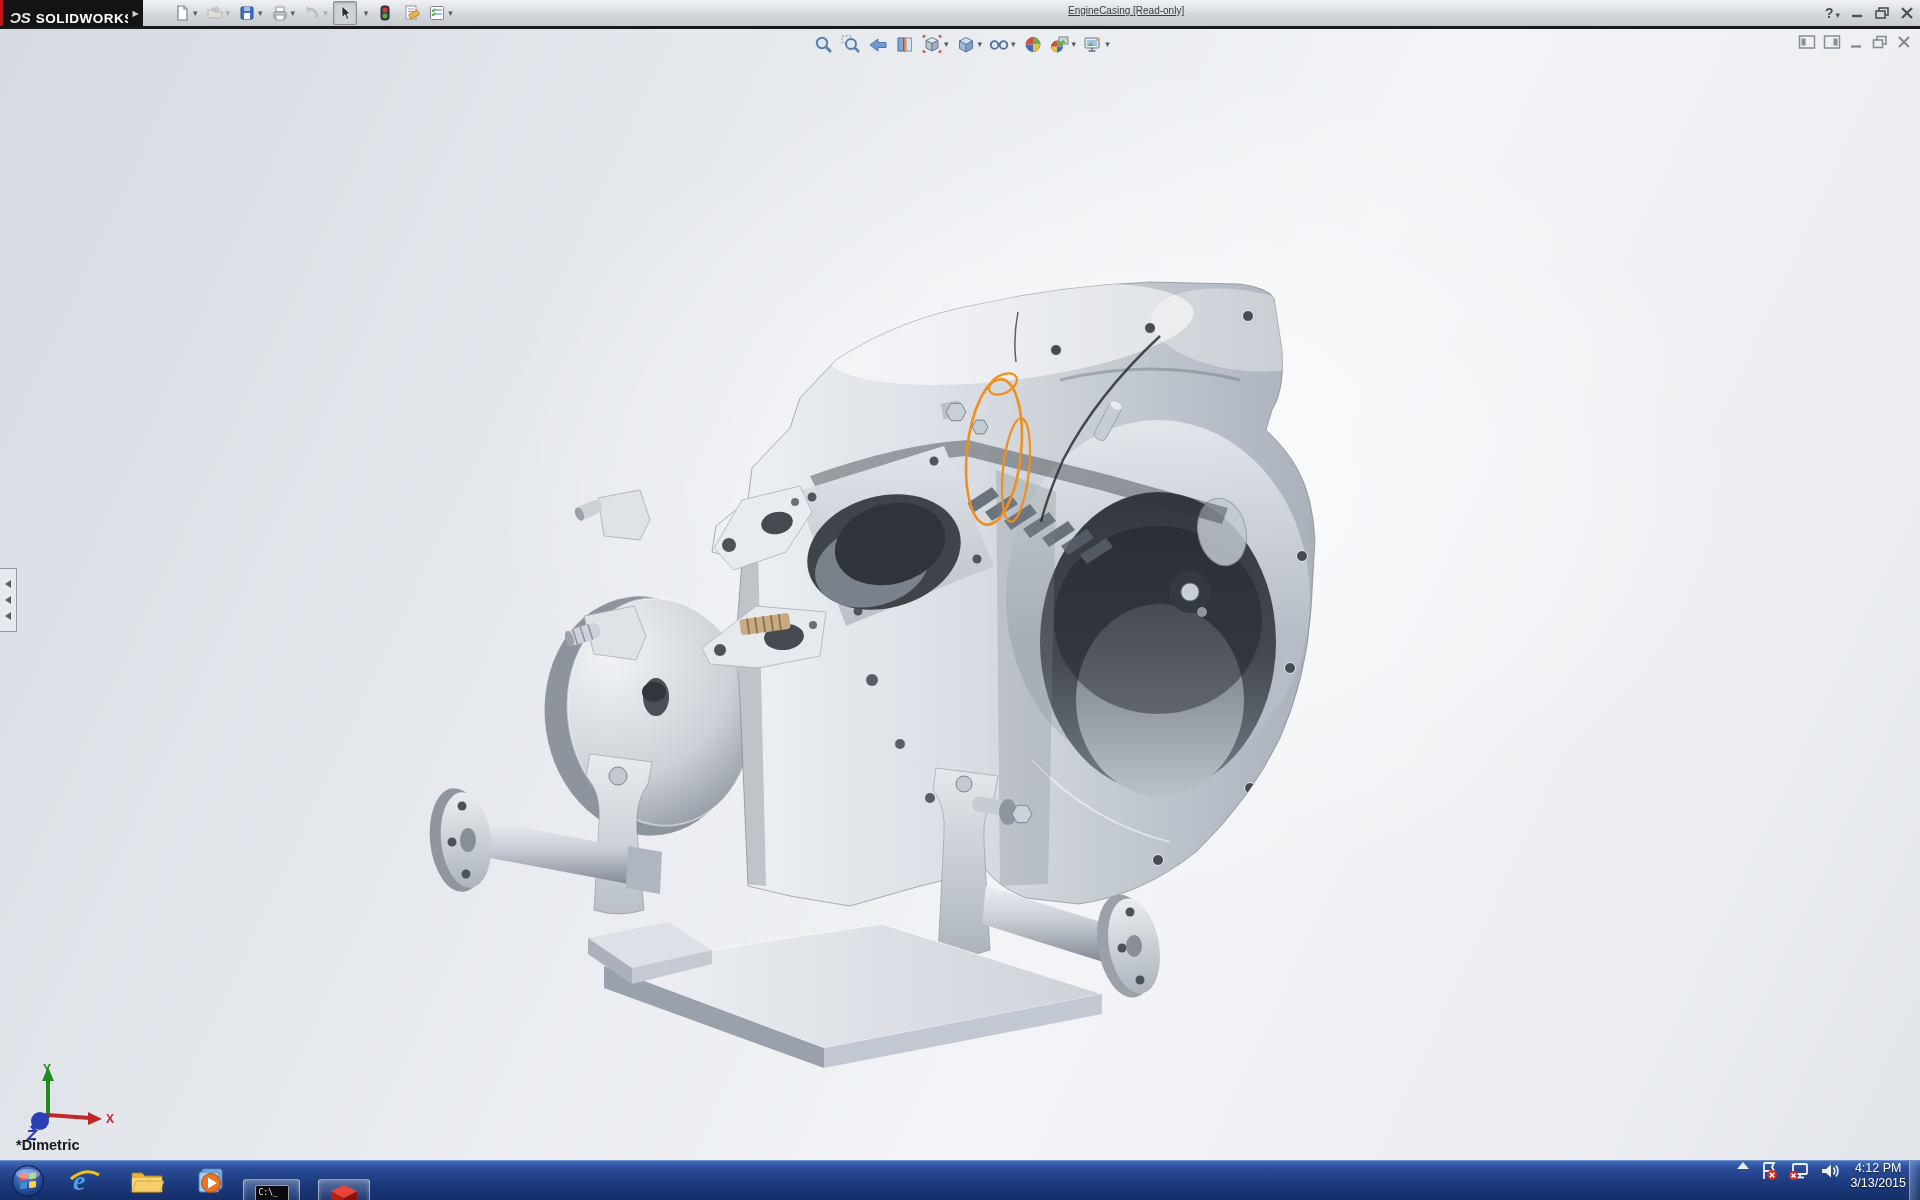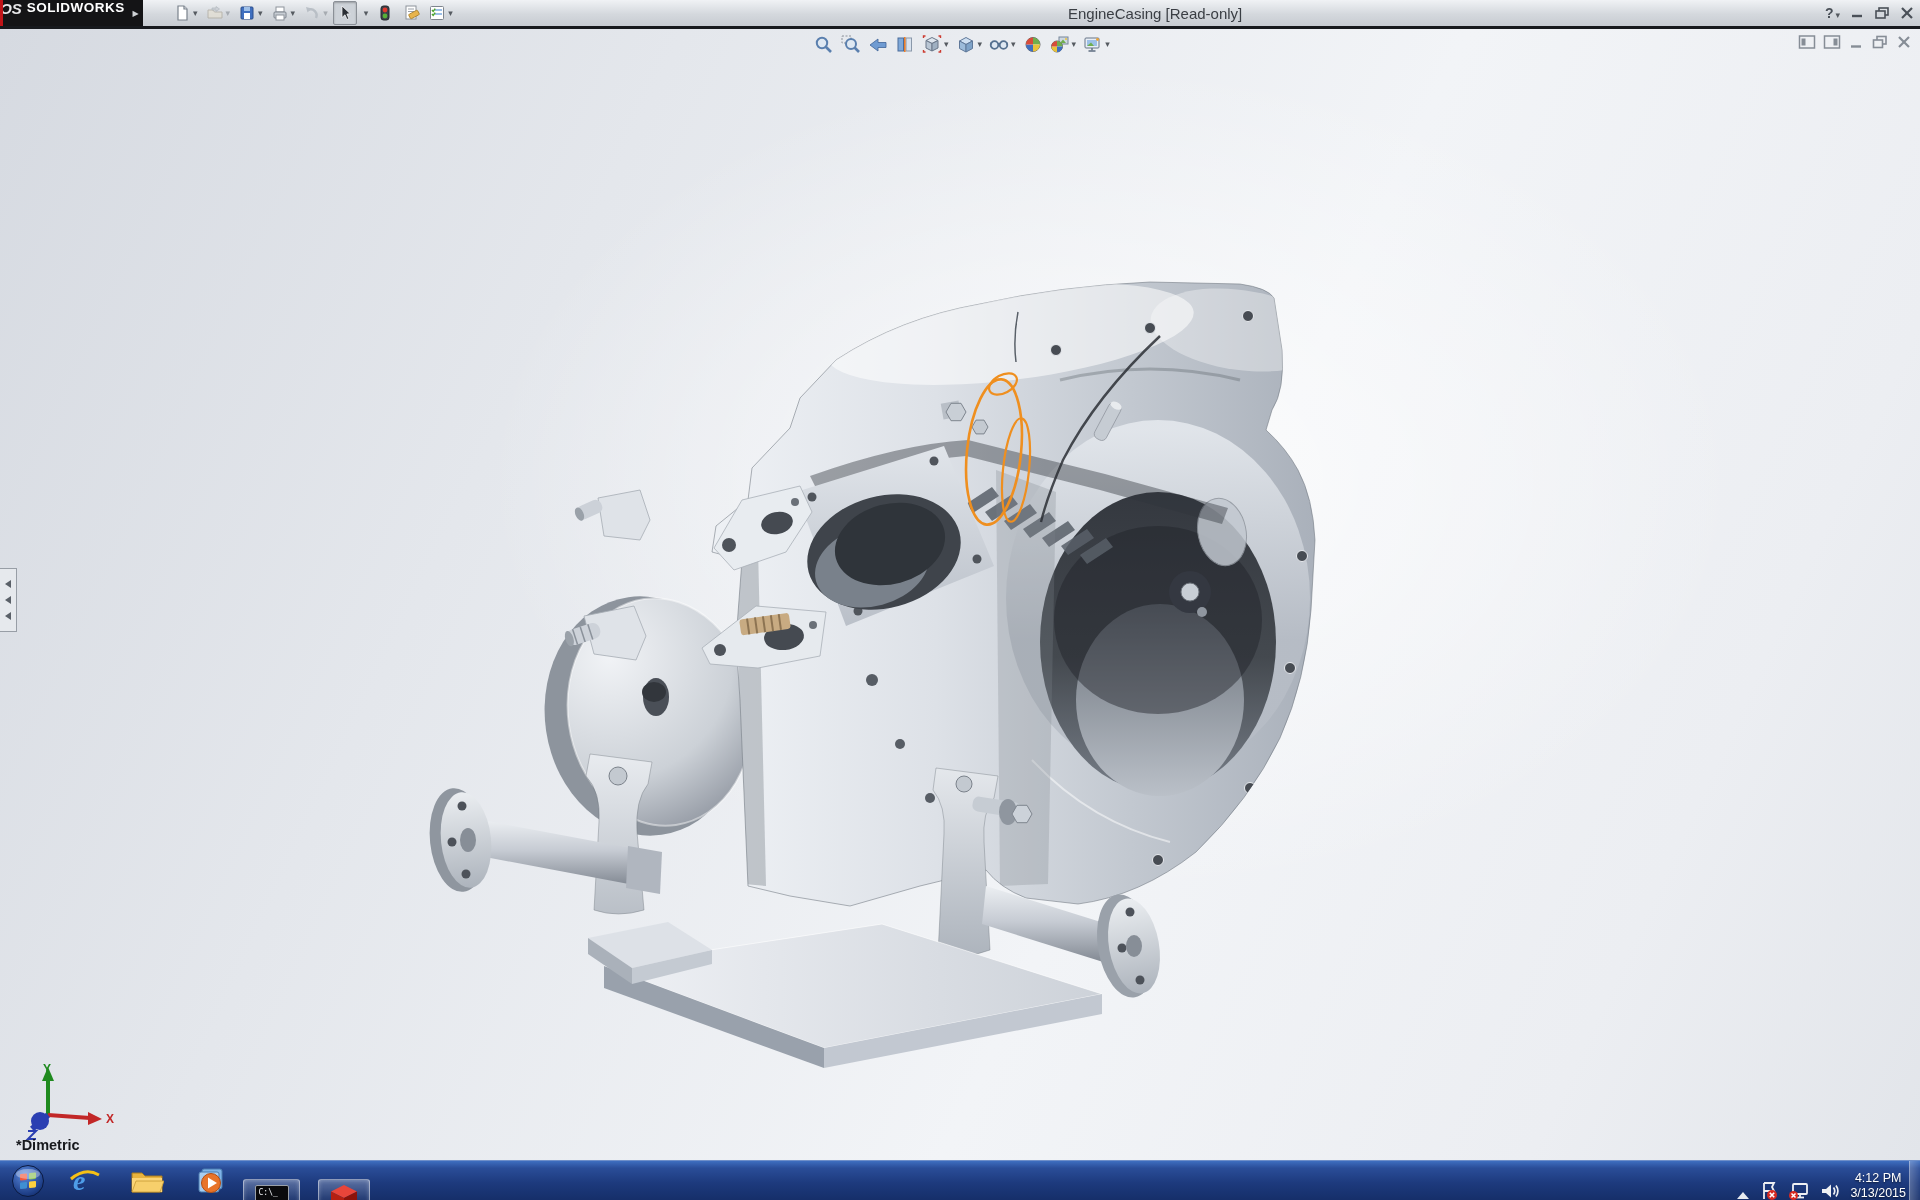--- a/index.html
+++ b/index.html
@@ -2,32 +2,32 @@
 <html><head>
 <meta charset="utf-8">
 <style>
   html,body{margin:0;padding:0;}
   body{width:1920px;height:1200px;overflow:hidden;position:relative;
        font-family:"Liberation Sans",sans-serif;background:#e8eaee;-webkit-font-smoothing:antialiased;}
   
   .titlebar{position:absolute;left:0;top:0;width:1920px;height:26px;
     background:linear-gradient(#f0f2f5,#d4d8dd 55%,#c7cbd1);border-bottom:1px solid #a9aeb5;}
   .logo{position:absolute;left:0;top:0;height:26px;width:128px;background:#141416;color:#fff;
-    display:flex;align-items:flex-start;padding-left:1px;box-sizing:border-box;}
+    display:flex;align-items:flex-end;padding-left:10px;box-sizing:border-box;}
   .logo::before{content:"";position:absolute;left:0;top:0;width:3px;height:26px;background:#c01418;}
   .logo-mark{font-weight:bold;font-style:italic;font-size:15px;margin-right:5px;color:#e8e8ea;}
   .logo-text{font-weight:bold;font-size:13.5px;letter-spacing:.5px;color:#fff;}
   .logo-tab{position:absolute;left:128px;top:0;width:15px;height:26px;background:#141416;
     color:#cfd2d6;font-size:8px;display:flex;align-items:center;justify-content:center;}
   .main-tools{position:absolute;left:170px;top:1px;height:24px;display:flex;align-items:center;gap:2px;}
   .tbtn{height:22px;display:flex;align-items:center;padding:0 2px;border:1px solid transparent;border-radius:2px;}
   .tbtn.pressed{background:#cdd2d8;border:1px solid #8b9097;box-shadow:inset 0 1px 2px rgba(0,0,0,.25);}
   .dd{font-size:9px;color:#555a60;margin-left:2px;}
   .dd.dim{color:#a6abb1;}
-  .title-text{position:absolute;left:1068px;top:5px;font-size:15px;color:#3a3e44;}
+  .title-text{position:absolute;left:1068px;top:5px;font-size:10px;color:#3a3e44;text-decoration:underline;}
   .win-ctl{position:absolute;right:6px;top:0;height:26px;display:flex;align-items:center;gap:10px;color:#4a5058;}
   .help-q{font-size:14px;font-weight:bold;color:#4a5058;}
   
   .divider{position:absolute;left:0;top:26px;width:1920px;height:3px;background:#17191d;}
   
   .viewport{position:absolute;left:0;top:29px;width:1920px;height:1131px;
     background:
       radial-gradient(ellipse 900px 600px at 58% 40%, rgba(255,255,255,.75), rgba(255,255,255,0) 70%),
       linear-gradient(115deg,#d6dae1 0%,#e4e7ec 28%,#f2f4f7 60%,#eceef2 84%,#e2e5ea 100%);}
   .headsup{position:absolute;left:812px;top:3px;display:flex;align-items:center;gap:3px;}
@@ -44,21 +44,21 @@
     background:linear-gradient(#3e6ec0 0%,#2a4d98 18%,#1d3a7d 55%,#152e68 100%);
     border-top:1px solid #6f8fc9;}
   .tb-item{position:absolute;top:2px;height:36px;display:flex;align-items:center;justify-content:center;}
   .tb-frame{border:1px solid rgba(255,255,255,.5);border-radius:3px;
     background:linear-gradient(rgba(255,255,255,.28),rgba(255,255,255,.08) 50%,rgba(0,0,0,.12));
     box-shadow:inset 0 0 4px rgba(255,255,255,.3);margin-top:16px;}
   .cmd-box{width:34px;height:26px;background:#0a0a0c;border:1px solid #9aa0a8;border-radius:2px;
     color:#eef0f3;font-family:"DejaVu Sans Mono",monospace;font-size:8px;padding:2px 0 0 3px;box-sizing:border-box;}
   .sw-year{position:absolute;right:1px;bottom:2px;color:#fff;font-weight:normal;font-style:italic;
     font-size:10px;text-shadow:0 1px 2px rgba(0,0,0,.8);}
-  .tray{position:absolute;right:14px;top:0;height:40px;display:flex;align-items:flex-end;gap:9px;}
+  .tray{position:absolute;right:14px;top:0;height:40px;display:flex;align-items:flex-start;gap:9px;}
   .clock{color:#fff;font-size:12.5px;text-align:center;line-height:15px;text-shadow:0 1px 2px rgba(0,0,0,.6);}
   .show-desktop{position:absolute;right:0;top:0;width:10px;height:40px;
     background:linear-gradient(90deg,rgba(255,255,255,.25),rgba(255,255,255,.05));
     border-left:1px solid rgba(255,255,255,.45);}
 </style>
 </head>
 <body>
 
 <div class="titlebar">
   <div class="logo">

